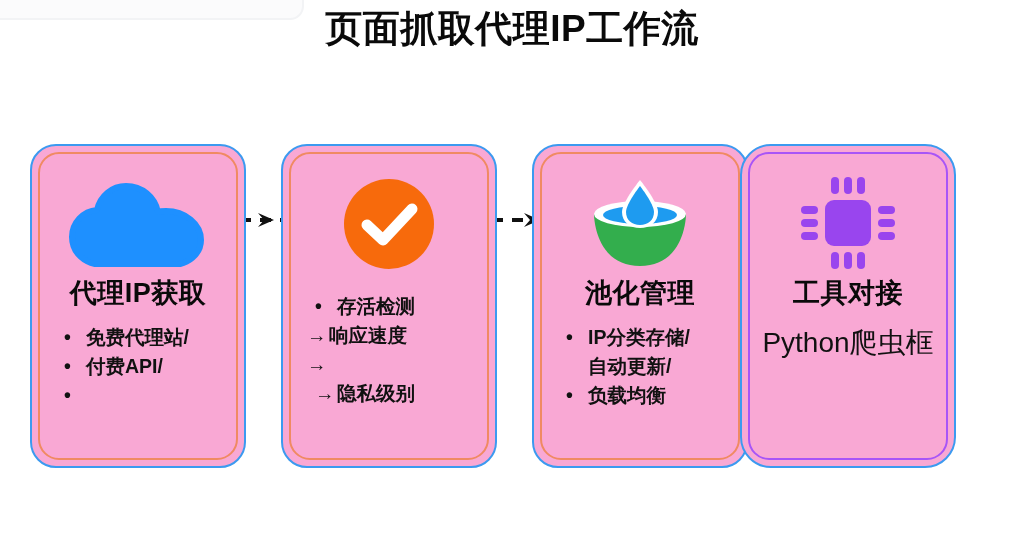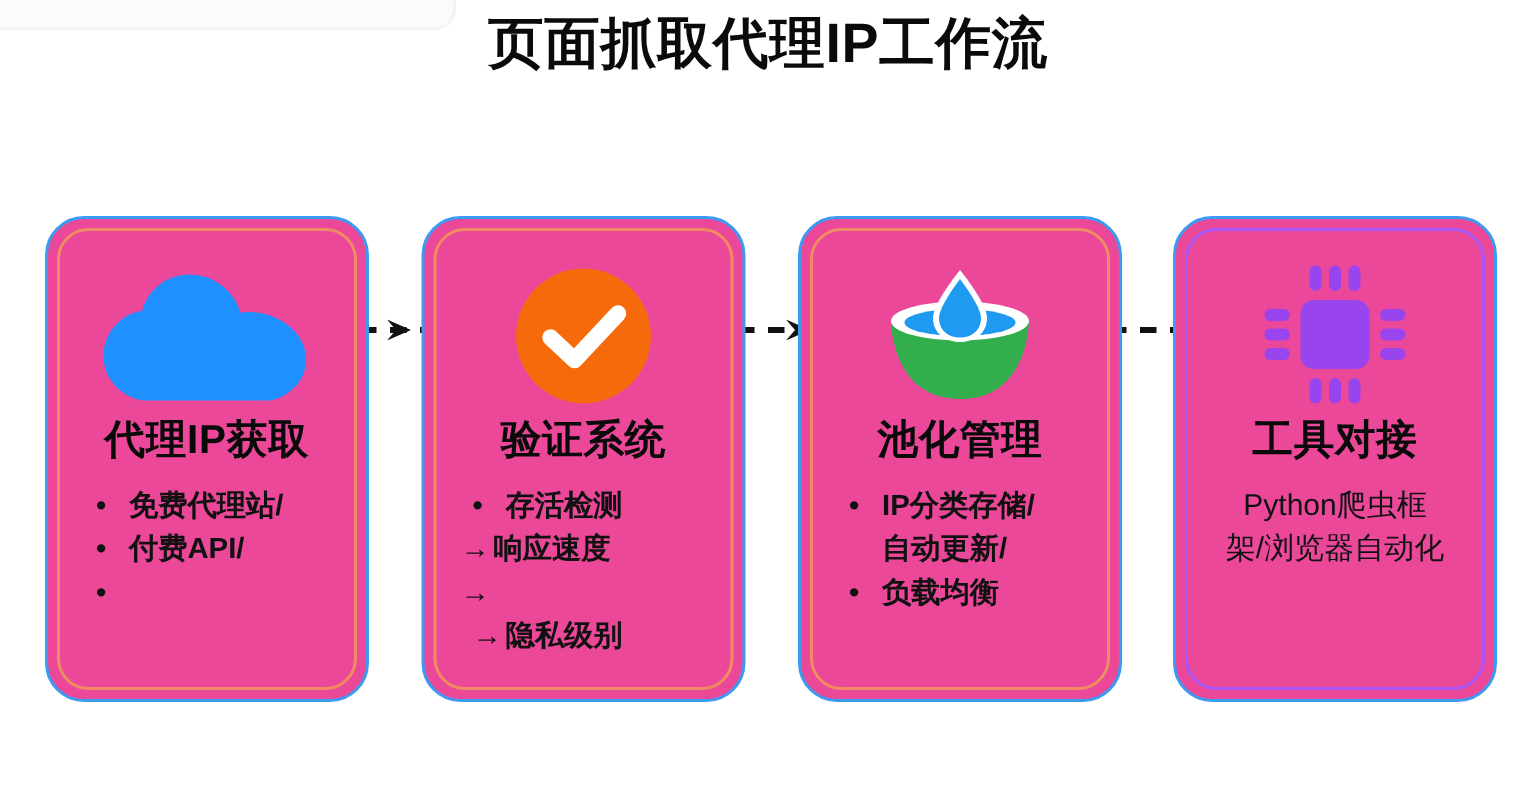--- a/index.html
+++ b/index.html
@@ -48,21 +48,21 @@
     height: 330px;
   }
 
   .card {
     position: absolute;
     top: 0;
     width: 216px;
     height: 324px;
     border: 2px solid #3c9af0;
     border-radius: 26px;
-    background: #ec4899;
+    background: #f9a8d4;
     box-sizing: border-box;
   }
   .card-inner {
     position: absolute;
     left: 6px;
     top: 6px;
     right: 6px;
     bottom: 6px;
     border: 2px solid #f08a62;
     border-radius: 21px;
@@ -111,21 +111,21 @@
     display: inline-block;
     width: 22px;
     flex: 0 0 22px;
     text-align: left;
   }
   .body-line.indent { padding-left: 38px; }
   .body-line.arrow { padding-left: 8px; }
   .card-body.centered {
     text-align: center;
     font-weight: 500;
-    font-size: 20px;
+    font-size: 28px;
     line-height: 1.45;
   }
   .card-body.centered .ctext { display: block; }
 
   
   .arrow-conn {
     position: absolute;
     top: 69px;
     height: 14px;
   }
@@ -186,21 +186,20 @@
   </div>
 
   <div class="card" style="left:281px;">
     <div class="card-inner">
       <div class="icon-wrap">
         <svg width="92" height="92" viewBox="0 0 92 92">
           <circle cx="46" cy="46" r="45" fill="#f76a0c"></circle>
           <path d="M24 47 L40 62 L69 31" fill="none" stroke="#ffffff" stroke-width="11" stroke-linecap="round" stroke-linejoin="round"></path>
         </svg>
       </div>
-      <div class="card-title">验证系统</div>
       <div class="card-body">
         <div class="body-line">
             <span class="marker">•</span>
             <span>存活检测</span>
           </div>
         <div class="body-line arrow">
             <span class="marker">→</span>
             <span>响应速度</span>
           </div>
         <div class="body-line arrow">
@@ -236,21 +235,21 @@
             <span>自动更新/</span>
           </div>
         <div class="body-line">
             <span class="marker">•</span>
             <span>负载均衡</span>
           </div>
       </div>
     </div>
   </div>
 
-  <div class="card accent-purple" style="left:782px;">
+  <div class="card accent-purple" style="left:740px;border-radius:31px;">
     <div class="card-inner">
       <div class="icon-wrap">
         <svg width="100" height="98" viewBox="0 0 100 98">
           <rect x="27" y="25" width="46" height="46" rx="9" fill="#9945ee"></rect>
           <rect x="33" y="2" width="8" height="17" rx="4" fill="#9945ee"></rect>
           <rect x="46" y="2" width="8" height="17" rx="4" fill="#9945ee"></rect>
           <rect x="59" y="2" width="8" height="17" rx="4" fill="#9945ee"></rect>
           <rect x="33" y="77" width="8" height="17" rx="4" fill="#9945ee"></rect>
           <rect x="46" y="77" width="8" height="17" rx="4" fill="#9945ee"></rect>
           <rect x="59" y="77" width="8" height="17" rx="4" fill="#9945ee"></rect>
@@ -258,18 +257,17 @@
           <rect x="3" y="44" width="17" height="8" rx="4" fill="#9945ee"></rect>
           <rect x="3" y="57" width="17" height="8" rx="4" fill="#9945ee"></rect>
           <rect x="80" y="31" width="17" height="8" rx="4" fill="#9945ee"></rect>
           <rect x="80" y="44" width="17" height="8" rx="4" fill="#9945ee"></rect>
           <rect x="80" y="57" width="17" height="8" rx="4" fill="#9945ee"></rect>
         </svg>
       </div>
       <div class="card-title">工具对接</div>
       <div class="card-body centered">
         <span class="ctext">Python爬虫框</span>
-        <span class="ctext">架/浏览器自动化</span>
       </div>
     </div>
   </div>
 
 </div>
 
 </body></html>

